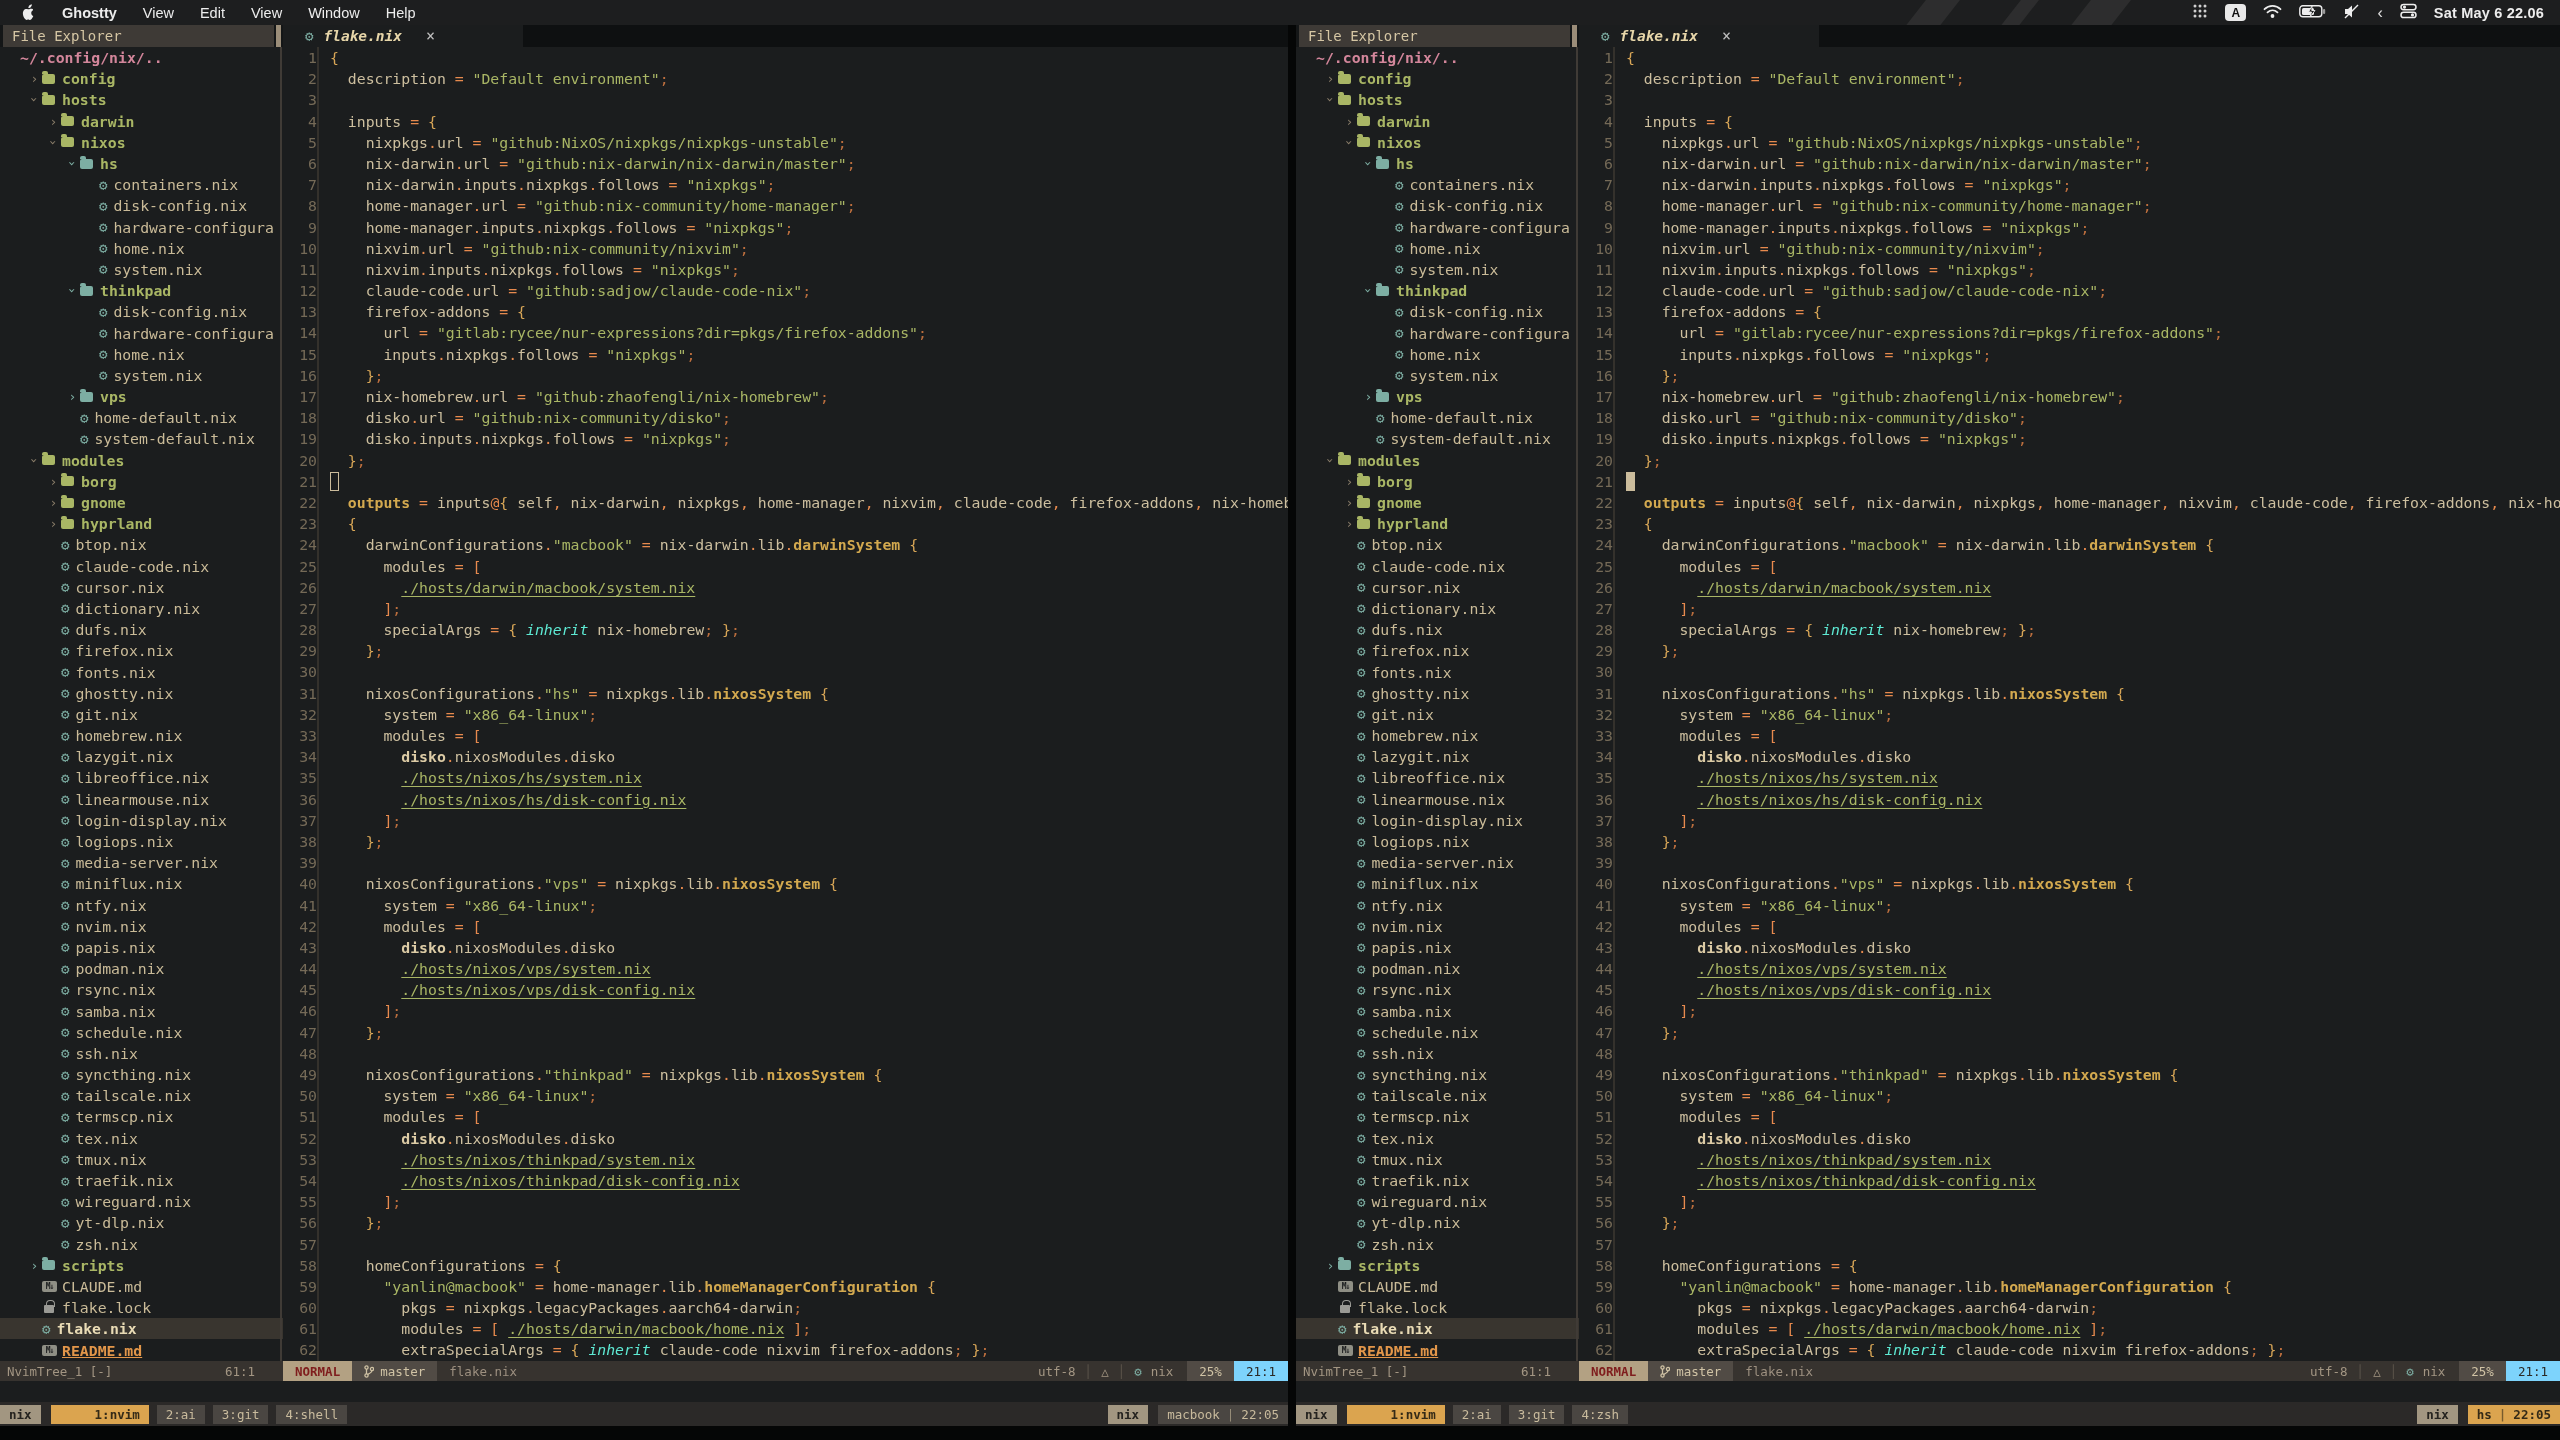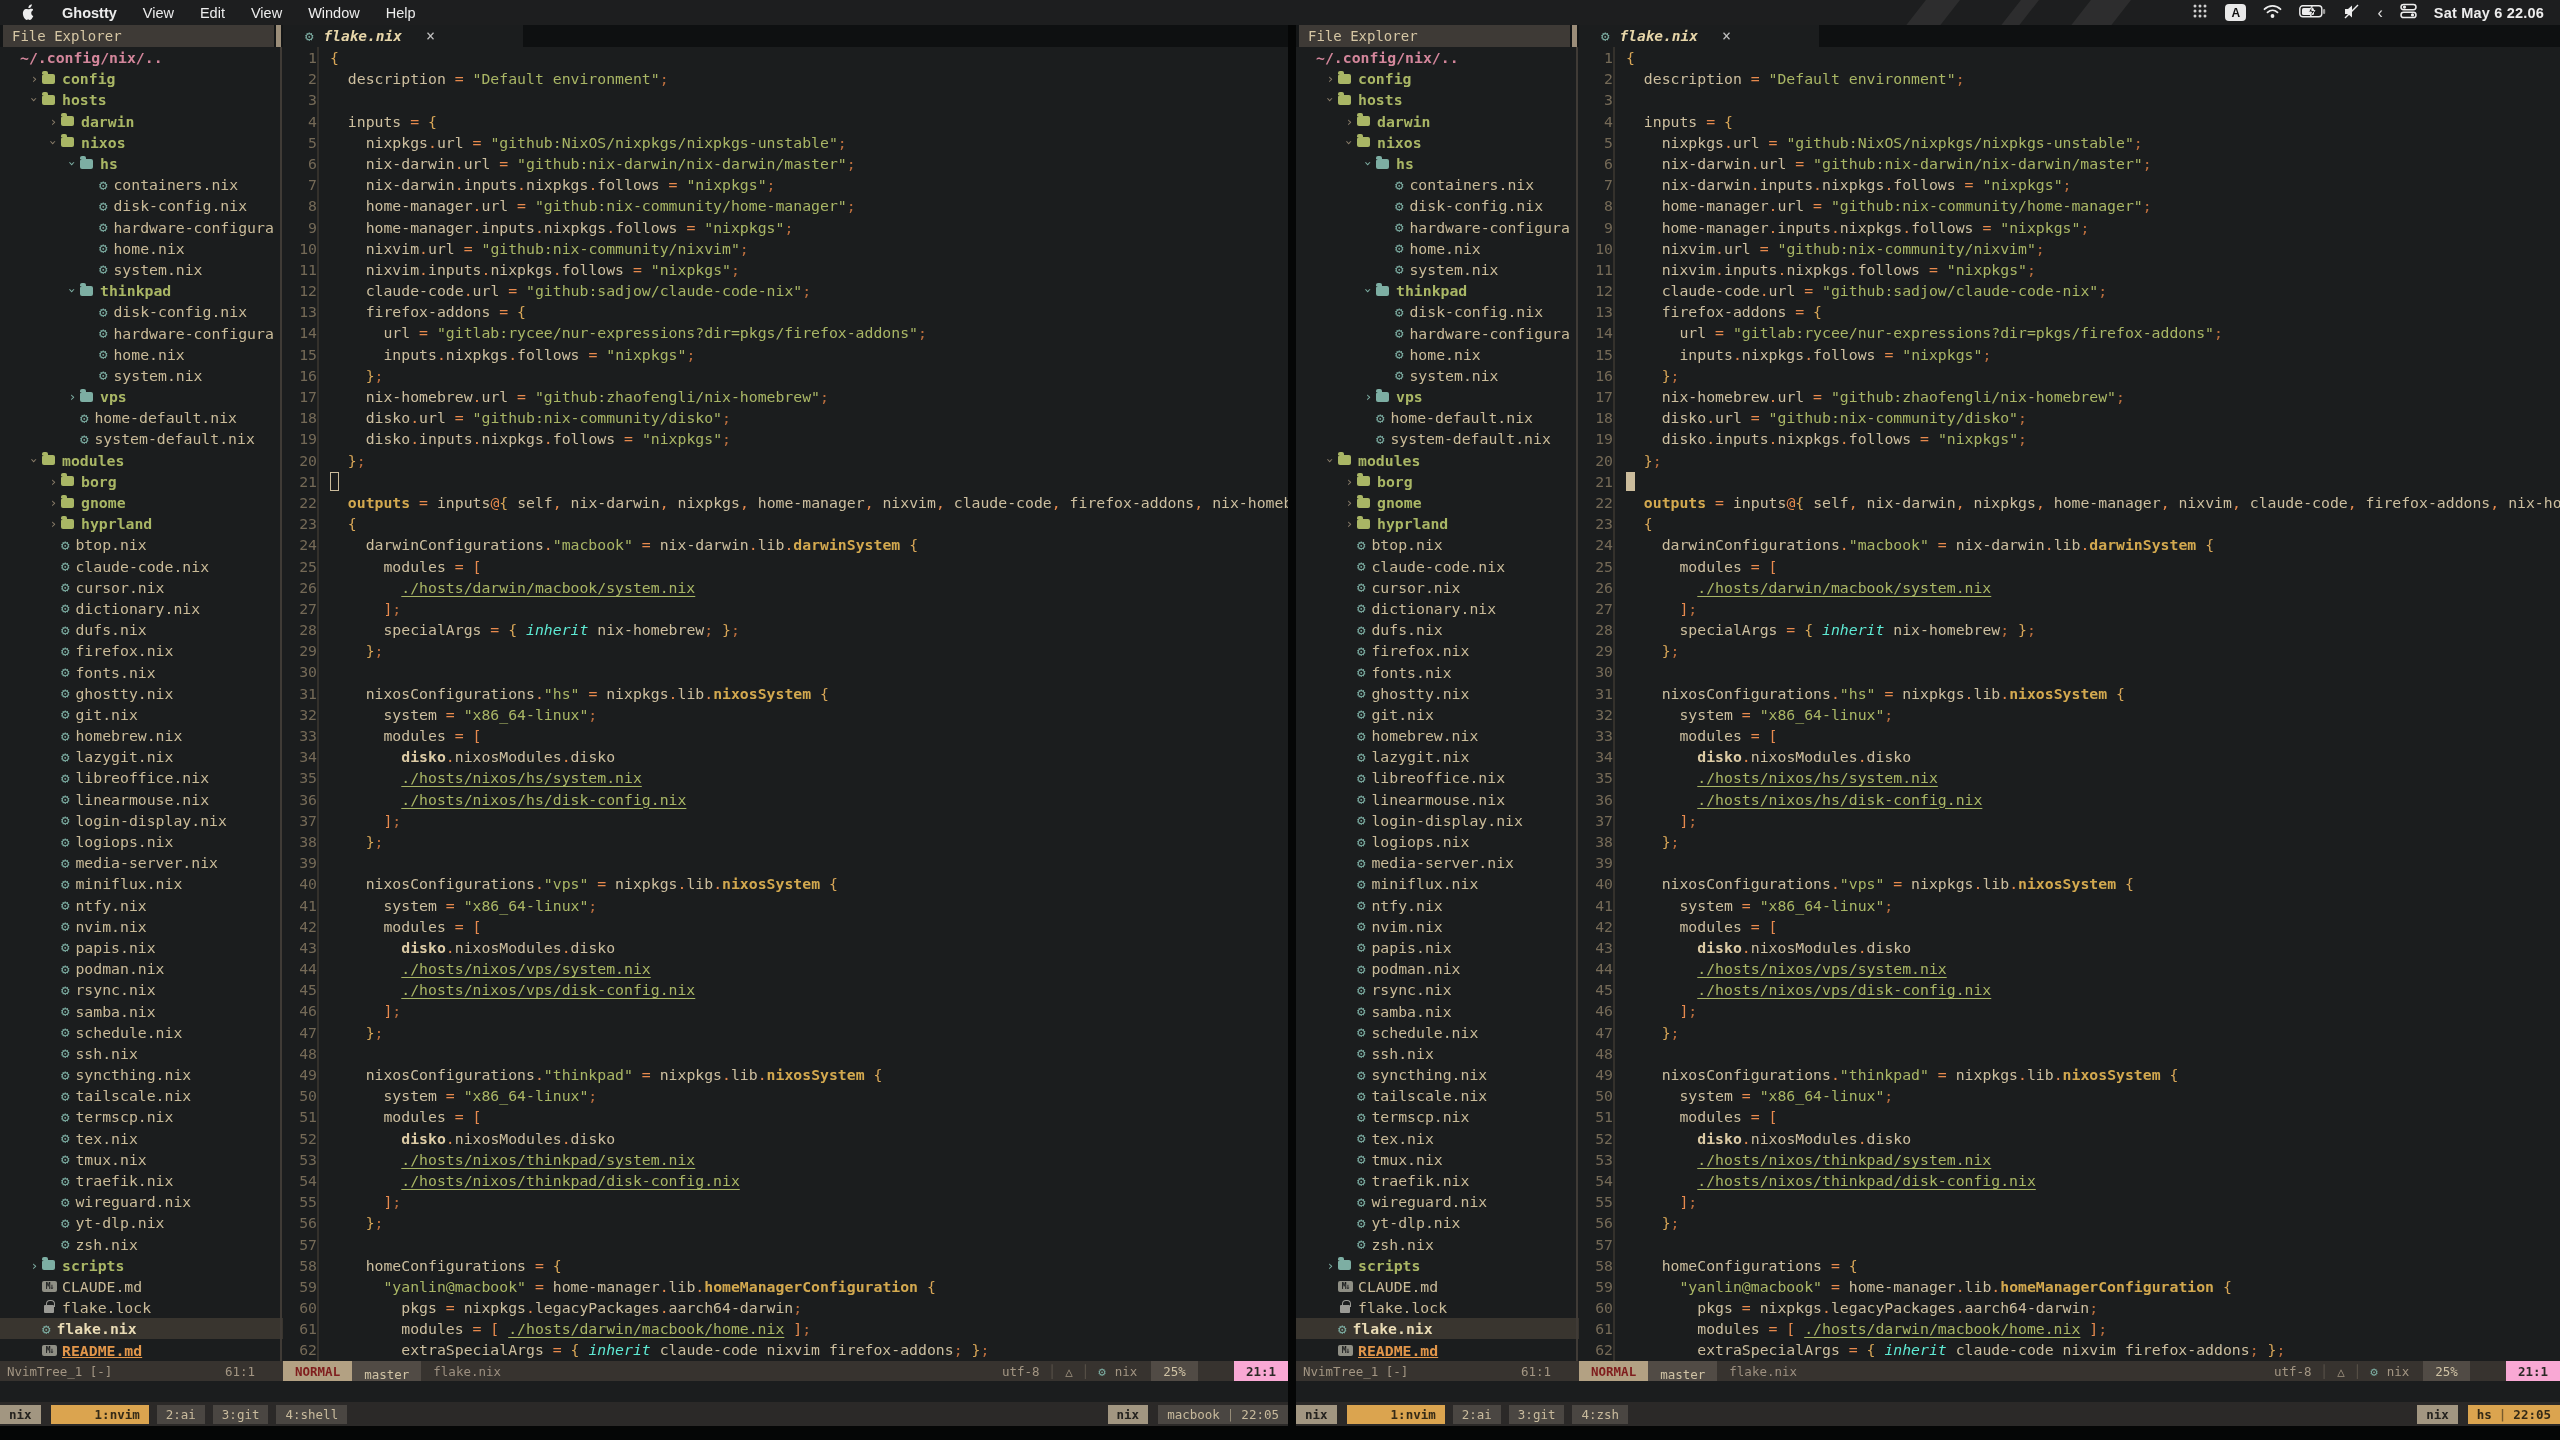--- a/index.html
+++ b/index.html
@@ -77,28 +77,28 @@
   .cursorblk.block{background:#cbbc9c;}
 
   
   .vstatus{position:absolute;left:0;top:1336px;right:0;height:20px;background:#37332f;
     display:flex;align-items:stretch;font-size:12.5px;color:#a39683;}
   .vs-tree{width:283px;flex:none;display:flex;align-items:center;}
   .vs-tree .nm{margin-left:7px;}
   .vs-tree .pos{margin-left:auto;margin-right:28px;}
   .seg{display:flex;align-items:center;padding:0 12px;flex:none;}
   .seg.mode{background:#b3a183;color:#7f1d1d;font-weight:bold;}
-  .seg.branch{background:#514b45;color:#d0c3a5;gap:6px;flex-direction:column;}
+  .seg.branch{background:#514b45;color:#d0c3a5;gap:6px;}
   .seg.fname{color:#9d9080;}
   .vs-right{margin-left:auto;display:flex;align-items:stretch;}
   .vs-right .info{display:flex;align-items:center;gap:9px;padding:0 14px;}
   .vs-right .sep{color:#5b544b;}
   .vs-right .gear{color:#7daea3;}
   .seg.pct{background:#514b45;color:#d0c3a5;}
-  .seg.loc{background:#f9a8d4;color:#2b2926;font-weight:bold;margin-left:36px;}
+  .seg.loc{background:#7dd3fc;color:#2b2926;font-weight:normal;}
 
   
   .tmuxbar{position:absolute;left:0;top:1377px;right:0;height:24px;background:#2b2928;
     display:flex;align-items:center;font-size:12.5px;}
   .tx{height:19px;display:flex;align-items:center;padding:0 9px;margin-right:8px;flex:none;}
   .tx.session{background:#a29681;color:#25231f;font-weight:bold;margin-right:10px;}
   .tx.win{background:#4a4642;color:#c9bb9d;}
   .tx.win.active{background:#dba44f;color:#342a17;font-weight:bold;padding-left:44px;}
   .tmux-right{margin-left:auto;display:flex;align-items:center;}
   .tx.host{margin-right:0;color:#c9bb9d;background:#4a4642;gap:7px;}

